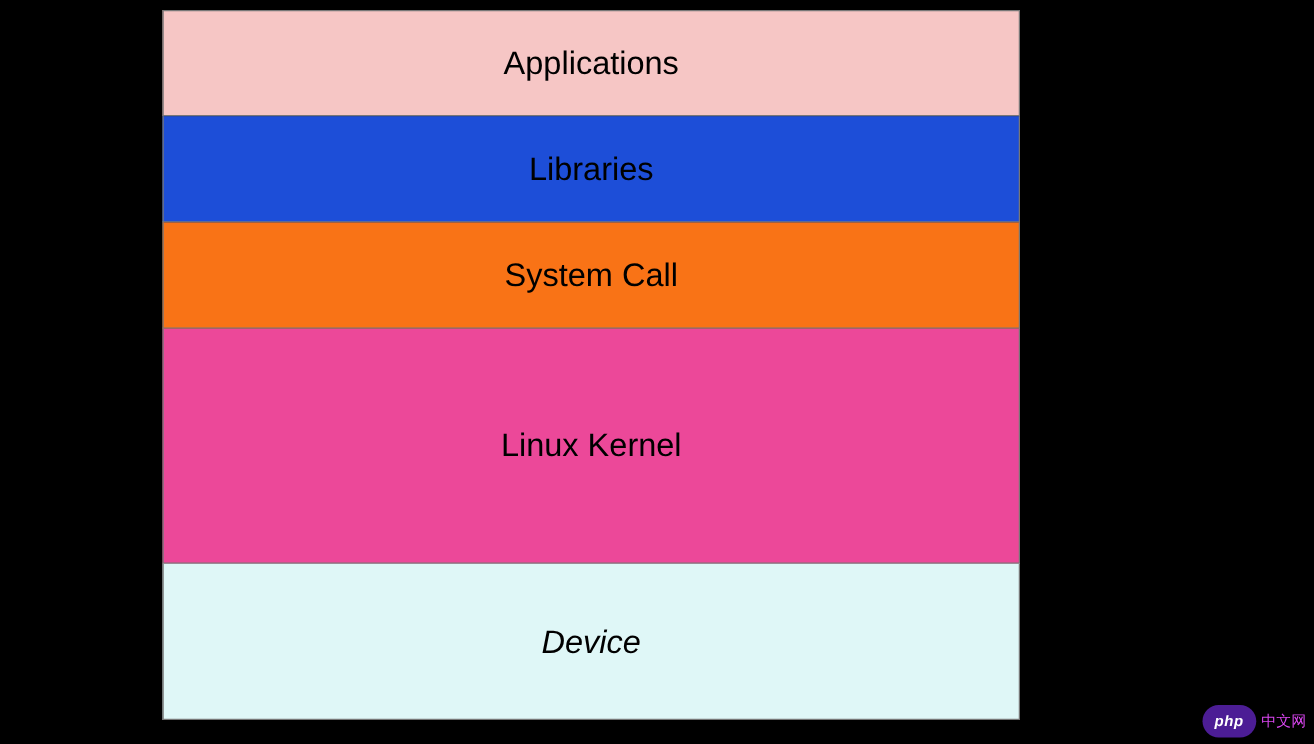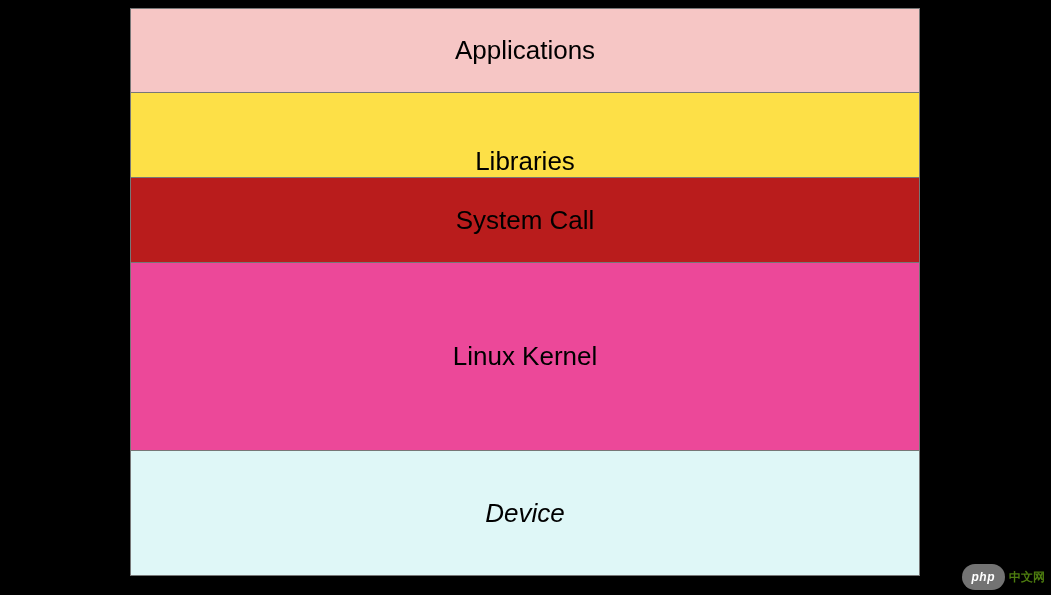--- a/index.html
+++ b/index.html
@@ -7,64 +7,64 @@
       width: 1051px;
       height: 595px;
       background: #000;
       font-family: "Helvetica Neue", Helvetica, Arial, sans-serif;
       position: relative;
     }
     .diagram {
       position: absolute;
       left: 130px;
       top: 8px;
-      width: 790px;
+      width: 686px;
       display: flex;
       flex-direction: column;
     }
     .layer {
       display: flex;
       align-items: center;
       justify-content: center;
       border: 1px solid #777;
       font-size: 26px;
       color: #000;
       font-weight: 400;
     }
     .layer + .layer { border-top: none; }
     .l-applications { background: #f6c6c5; height: 85px; }
-    .l-libraries    { background: #fde047; height: 85px; align-items: flex-end; }
-    .l-systemcall   { background: #b91c1c; height: 85px; }
+    .l-libraries    { background: #1d4ed8; height: 85px; }
+    .l-systemcall   { background: #f97316; height: 85px; }
     .l-kernel       { background: #ec4899; height: 188px; }
     .l-device       { background: #dff7f7; height: 125px; font-style: italic; }
 
     .watermark {
       position: absolute;
       right: 6px;
       bottom: 4px;
       height: 28px;
       display: flex;
       align-items: center;
       gap: 4px;
       font-family: Arial, sans-serif;
     }
     .php-lozenge {
-      background: #737373;
+      background: #4c1d95;
       color: #fff;
       border-radius: 14px;
       height: 26px;
       padding: 0 10px;
       display: flex;
       align-items: center;
       font-size: 12px;
       font-style: italic;
       font-weight: 700;
       letter-spacing: 0.5px;
     }
-    .wm-text { font-size: 12px; color: #4d7c0f; font-weight: bold; }
+    .wm-text { font-size: 12px; color: #d946ef; }
   </style>
 </head>
 <body>
 
 <div class="diagram">
   <div class="layer l-applications">
     <span>Applications</span>
   </div>
   <div class="layer l-libraries">
     <span>Libraries</span>

